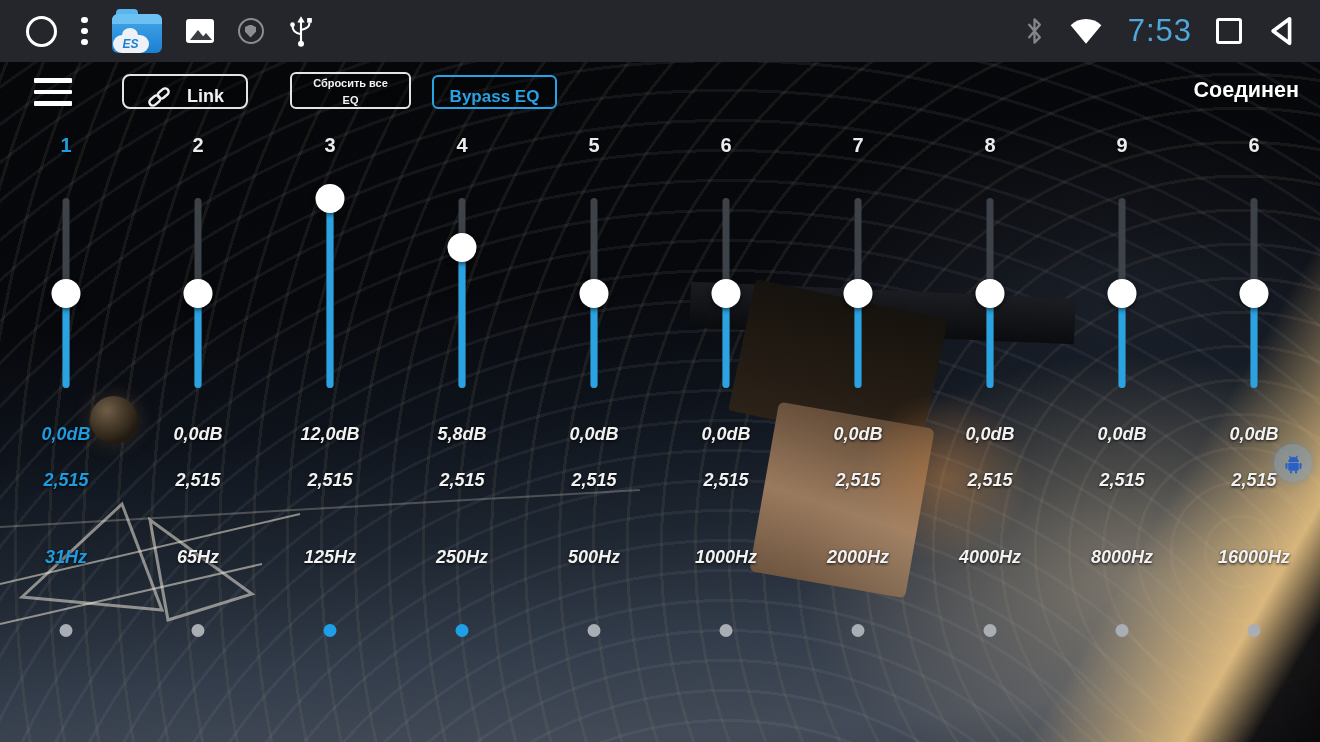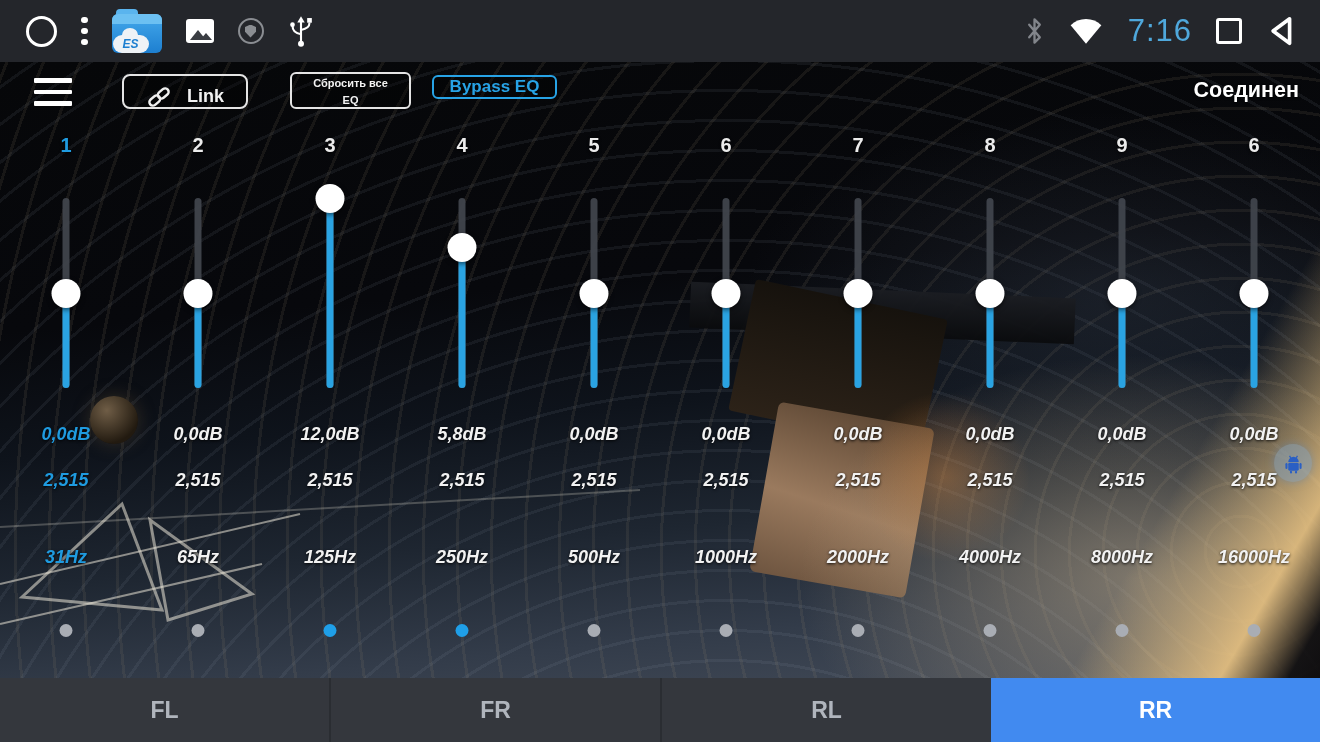--- a/index.html
+++ b/index.html
@@ -72,21 +72,21 @@
   
   .menu-ic { position:absolute; left:34px; top:16px; width:38px; height:28px; display:flex;
              flex-direction:column; justify-content:space-between; cursor:pointer; }
   .menu-ic span { height:4.6px; background:#fff; border-radius:1px; display:block; }
   .btn { position:absolute; display:flex; align-items:flex-end; justify-content:center;
          color:#f2f2f2; font-weight:bold; cursor:pointer; background:rgba(0,0,0,.25); }
   .btn-link { left:122px; top:12px; width:126px; height:35px; border:2px solid #e4e4e4; border-radius:8px; gap:15px; font-size:18px; }
   .btn-reset { left:290px; top:10px; width:121px; height:37px; border:2px solid #e4e4e4; border-radius:6px;
                overflow:hidden; font-size:11px; line-height:17px; text-align:center; align-items:flex-start; padding-top:3px; flex-direction:column; }
   .btn-reset div { width:100%; }
-  .btn-bypass { left:432px; top:13px; width:125px; height:24px; border:2px solid #27a3e6; border-radius:6px;
+  .btn-bypass { left:432px; top:13px; width:125px; height:34px; border:2px solid #27a3e6; border-radius:6px;
                 color:#27a3e6; font-size:17px; }
   .conn-status { position:absolute; right:21px; top:16px; color:#fff; font-weight:bold; font-size:21.5px;
                  text-shadow:0 1px 3px rgba(0,0,0,.9); }
 
   
   .bands { position:absolute; left:0; top:68px; width:1320px; height:512px; display:flex; }
   .band { position:relative; width:132px; height:512px; }
   .band-num { position:absolute; top:4px; width:100%; text-align:center; color:#ececec;
               font-size:20px; font-weight:bold; text-shadow:0 1px 3px rgba(0,0,0,.9); }
   .slider { position:absolute; top:55px; left:50%; transform:translateX(-50%); width:30px; height:217px; cursor:pointer; }
@@ -155,21 +155,21 @@
         </g>
       </svg>
     </div>
     <div class="sb-right">
       <svg width="19" height="28" viewBox="0 0 18 26">
         <path d="M4 7 L14 19 L9 24 L9 2 L14 7 L4 19" fill="none" stroke="#82858b" stroke-width="2.2" stroke-linejoin="round" stroke-linecap="round"></path>
       </svg>
       <svg width="36" height="30" viewBox="0 0 34 28">
         <path d="M17 26 L2.5 8.5 C6.5 4.7 11.4 2.6 17 2.6 C22.6 2.6 27.5 4.7 31.5 8.5 Z" fill="#fff"></path>
       </svg>
-      <div class="sb-time">7:16</div>
+      <div class="sb-time">7:53</div>
       <div class="recents-ic"></div>
       <svg width="28" height="32" viewBox="0 0 26 30">
         <path d="M22 3.5 L6.5 15 L22 26.5 Z" fill="none" stroke="#fff" stroke-width="3.4" stroke-linejoin="round"></path>
       </svg>
     </div>
   </div>
 
   <div class="main">
 
     <div class="bg">
@@ -351,21 +351,15 @@
         <line x1="6.2" y1="2.8" x2="7.4" y2="4.6" stroke="#2a5fc4" stroke-width="1.2"></line>
         <line x1="13.8" y1="2.8" x2="12.6" y2="4.6" stroke="#2a5fc4" stroke-width="1.2"></line>
         <rect x="5" y="9.4" width="10" height="7.4" rx="1.4"></rect>
         <rect x="2.3" y="9.6" width="2" height="5.6" rx="1"></rect>
         <rect x="15.7" y="9.6" width="2" height="5.6" rx="1"></rect>
         <rect x="6.6" y="17" width="2" height="2.6" rx="1"></rect>
         <rect x="11.4" y="17" width="2" height="2.6" rx="1"></rect>
       </svg>
     </div>
 
-    <div class="tabbar">
-        <div class="tab">FL</div>
-        <div class="tab">FR</div>
-        <div class="tab">RL</div>
-        <div class="tab selected">RR</div>
-      </div>
 
   </div>
 </div>
 
 </body></html>

